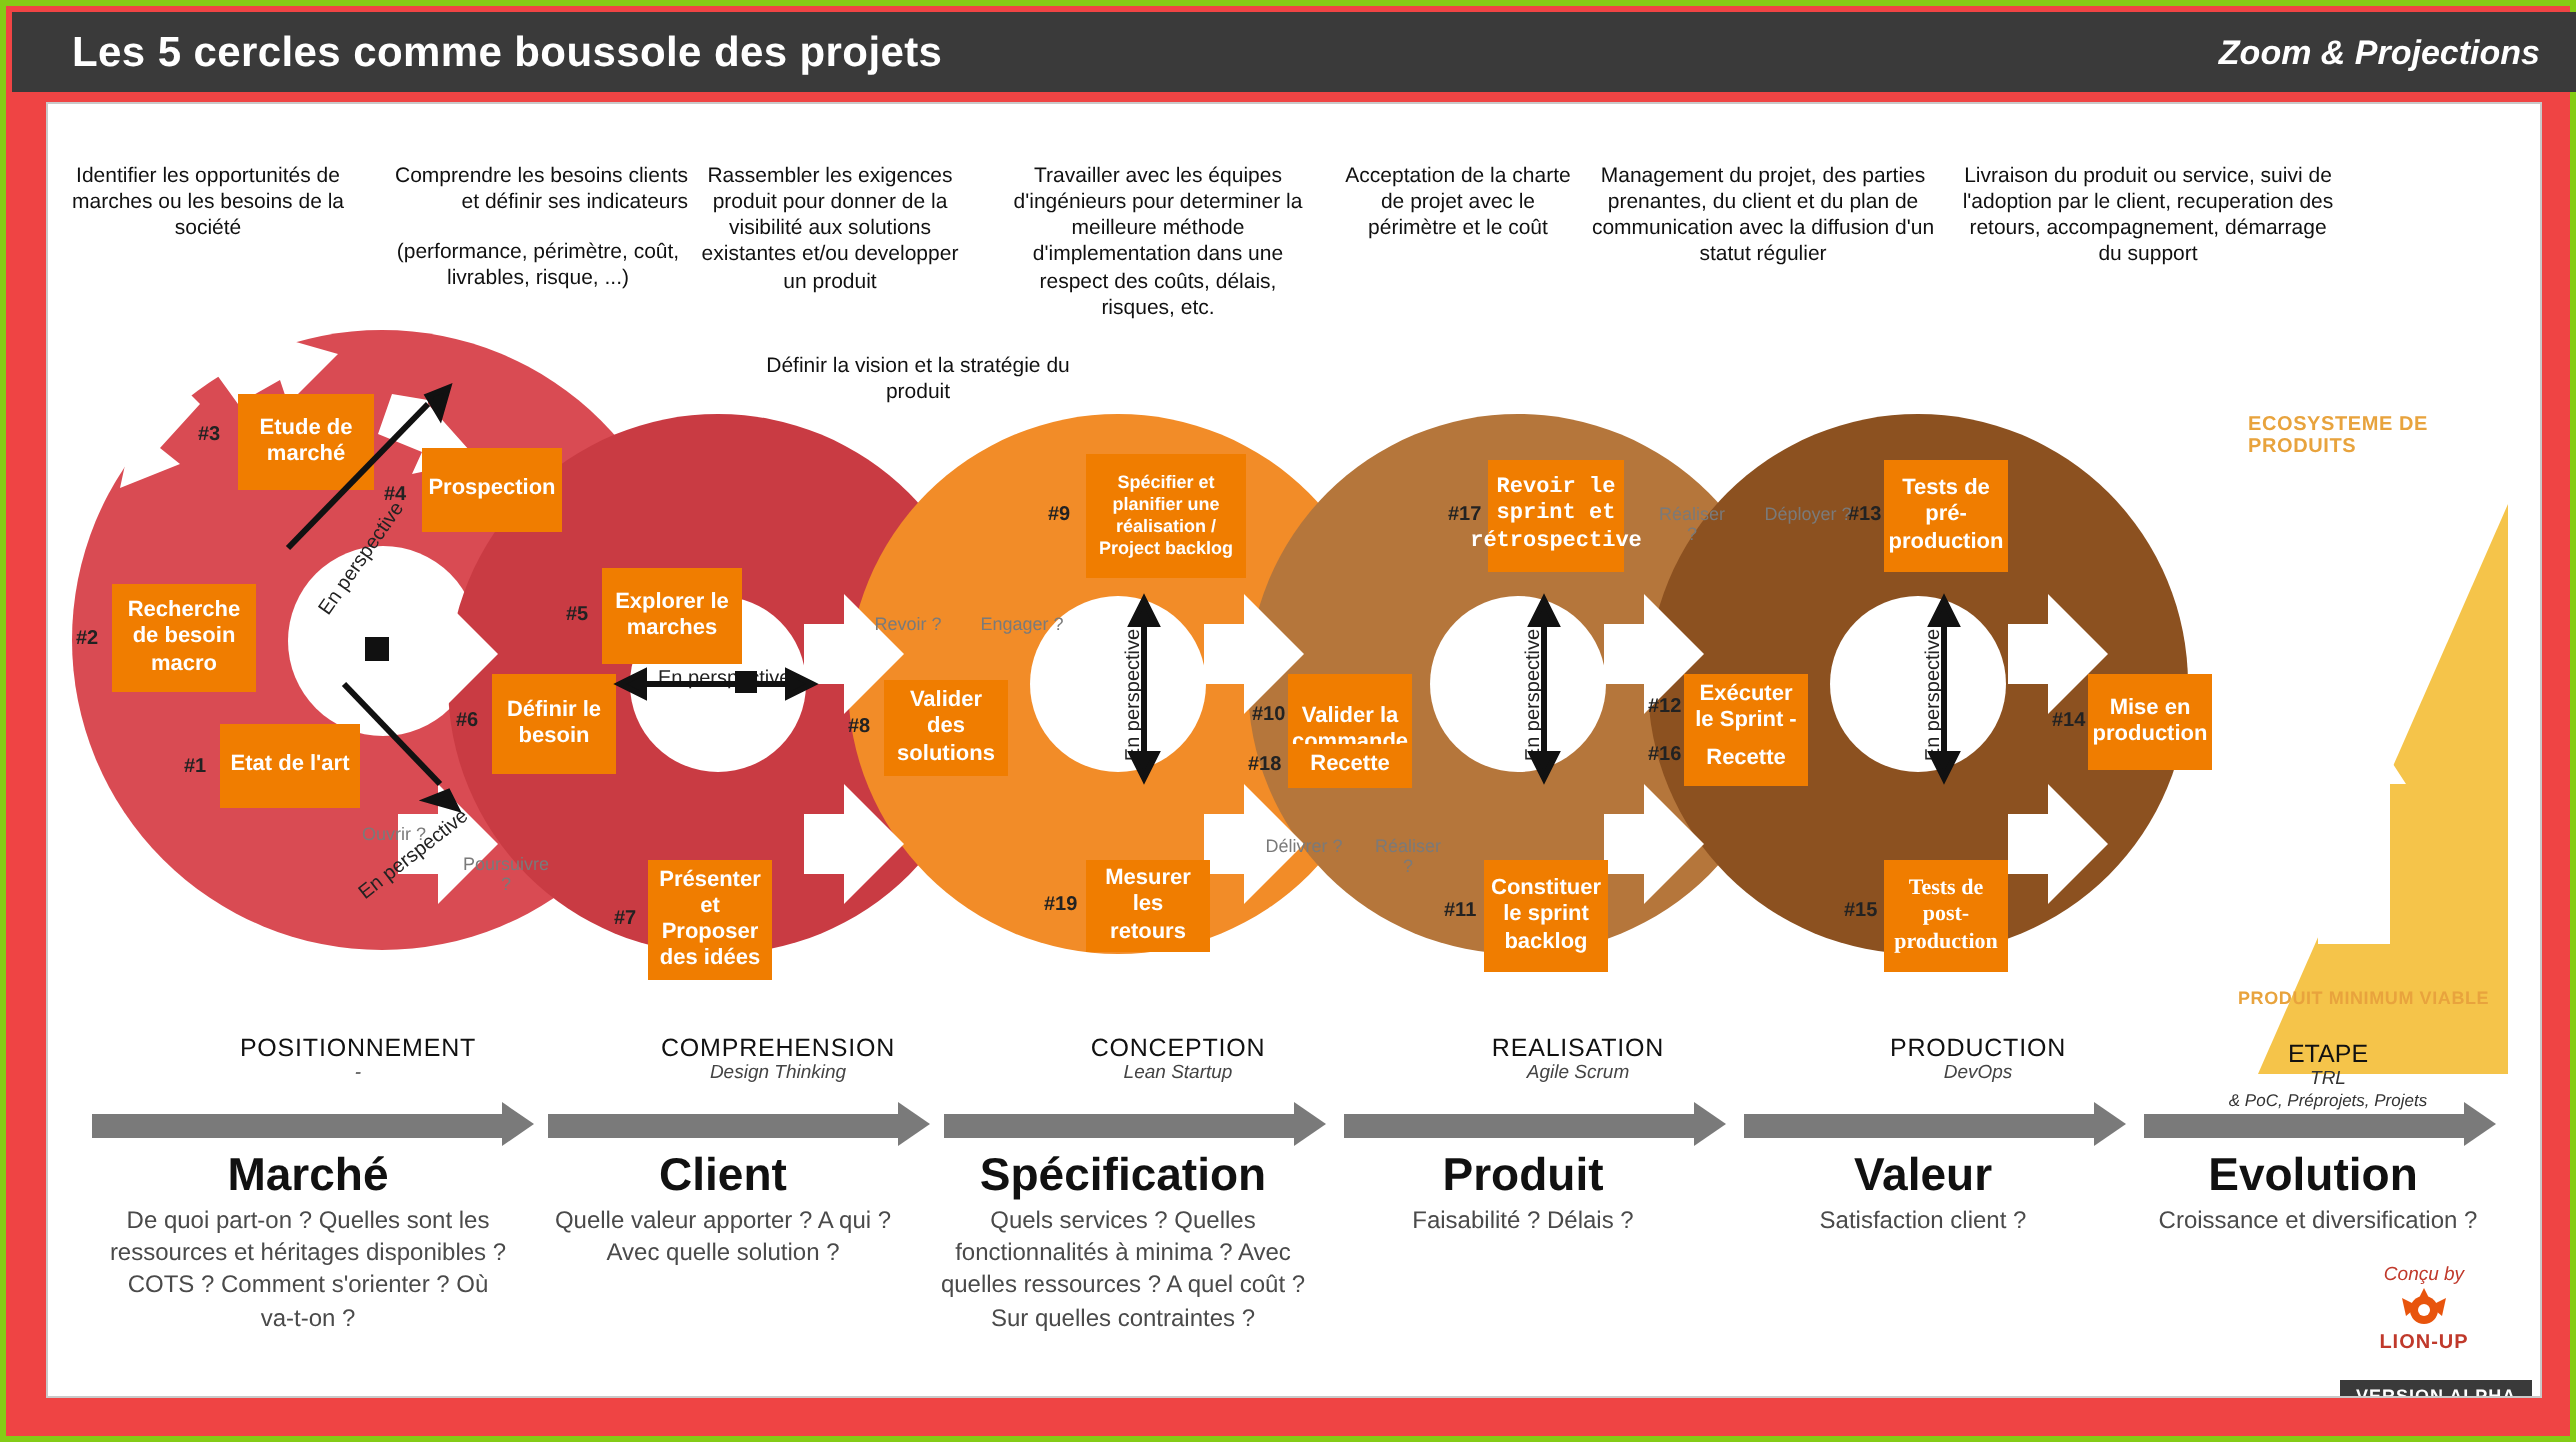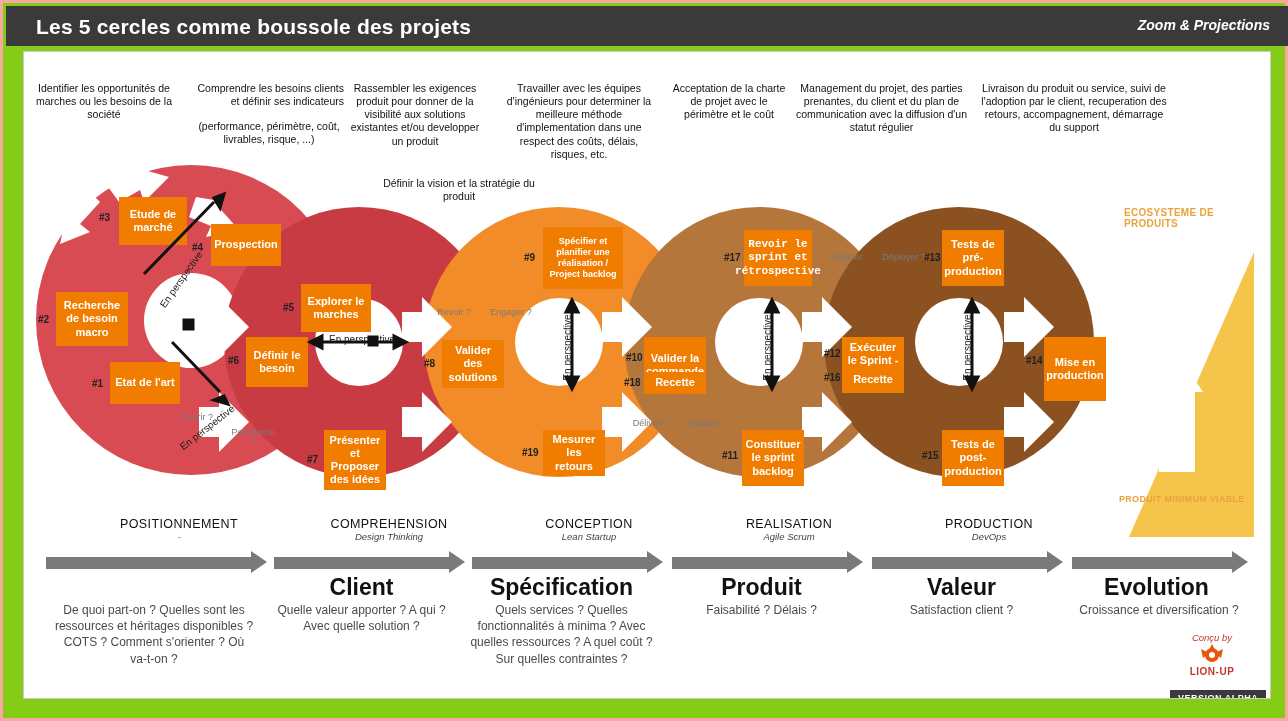--- a/index.html
+++ b/index.html
@@ -5,32 +5,32 @@
   html,body{margin:0;padding:0;}
   body{
     width:1288px;height:721px;
     background:#ffffff;
     font-family:"Liberation Sans", sans-serif;
     overflow:hidden;
     position:relative;
   }
   .frame{
     position:absolute;left:0;top:0;width:1288px;height:721px;
-    border:3px solid #fca5a5;box-sizing:border-box;background:#84cc16;
+    border:3px solid #84cc16;box-sizing:border-box;background:#ef4444;
   }
   .header{
     position:absolute;left:3px;top:3px;width:1282px;height:40px;
     background:#3a3a3a;color:#fff;box-sizing:border-box;
   }
   .header .title{
     position:absolute;left:30px;top:9px;font-size:21px;font-weight:bold;
     letter-spacing:.2px;
   }
   .header .right{
-    position:absolute;right:18px;top:11px;font-size:14px;font-weight:bold;
+    position:absolute;right:18px;top:11px;font-size:17px;font-weight:bold;
     font-style:italic;
   }
   .canvas{
     position:absolute;left:20px;top:48px;width:1248px;height:648px;
     border:1px solid #c9c9c9;background:#fff;box-sizing:border-box;
     overflow:hidden;
   }
   .note{
     position:absolute;text-align:center;font-size:10.5px;color:#111;line-height:1.25;
   }
@@ -173,24 +173,24 @@
 
     <div class="box orange" style="left:818px;top:285px;width:62px;height:34px;">Exécuter le Sprint -</div>
     <div class="num" style="left:800px;top:296px;">#12</div>
 
     <div class="box orange" style="left:818px;top:315px;width:62px;height:26px;">Recette</div>
     <div class="num" style="left:800px;top:320px;">#16</div>
 
     <div class="box orange" style="left:918px;top:178px;width:62px;height:56px;">Tests de pré-production</div>
     <div class="num" style="left:900px;top:200px;">#13</div>
 
-    <div class="box orange" style="left:1020px;top:285px;width:62px;height:64px;">Mise en production</div>
+    <div class="box orange" style="left:1020px;top:285px;width:62px;height:48px;">Mise en production</div>
     <div class="num" style="left:1002px;top:303px;">#14</div>
 
-    <div class="box orange" style="left:918px;top:378px;width:62px;height:56px;">Tests de post-production</div>
+    <div class="box orange" style="left:918px;top:378px;width:62px;height:56px;font-family:Liberation Serif, serif;">Tests de post-production</div>
     <div class="num" style="left:898px;top:398px;">#15</div>
 
     <div class="perspective" style="left:124px;top:222px;transform:rotate(-55deg);">En perspective</div>
     <div class="perspective" style="left:150px;top:370px;transform:rotate(-38deg);">En perspective</div>
     <div class="perspective" style="left:305px;top:282px;">En perspective</div>
     <div class="perspective" style="left:510px;top:290px;transform:rotate(-90deg);">En perspective</div>
     <div class="perspective" style="left:710px;top:290px;transform:rotate(-90deg);">En perspective</div>
     <div class="perspective" style="left:910px;top:290px;transform:rotate(-90deg);">En perspective</div>
 
     <svg style="position:absolute;left:0;top:0;width:1248px;height:648px;pointer-events:none;">
@@ -246,34 +246,40 @@
       <div class="stage-sub">Agile Scrum</div>
     </div>
     <div class="stagerow" style="left:450px;top:465px;width:230px;">
       <div class="stage-name">CONCEPTION</div>
       <div class="stage-sub">Lean Startup</div>
     </div>
     <div class="stagerow" style="left:850px;top:465px;width:230px;">
       <div class="stage-name">PRODUCTION</div>
       <div class="stage-sub">DevOps</div>
     </div>
+    <div class="etape" style="left:1050px;top:468px;width:180px;">
+      <span>ETAPE</span>
+      <span class="s">TRL</span>
+      <span class="s2">&amp; PoC, Préprojets,  Projets</span>
+    </div>
 
     <div class="arrowbar" style="left:22px;top:505px;width:205px;"></div>
     <div class="arrowhead" style="left:227px;top:499px;"></div>
     <div class="arrowbar" style="left:250px;top:505px;width:175px;"></div>
     <div class="arrowhead" style="left:425px;top:499px;"></div>
     <div class="arrowbar" style="left:448px;top:505px;width:175px;"></div>
     <div class="arrowhead" style="left:623px;top:499px;"></div>
     <div class="arrowbar" style="left:648px;top:505px;width:175px;"></div>
     <div class="arrowhead" style="left:823px;top:499px;"></div>
     <div class="arrowbar" style="left:848px;top:505px;width:175px;"></div>
     <div class="arrowhead" style="left:1023px;top:499px;"></div>
     <div class="arrowbar" style="left:1048px;top:505px;width:160px;"></div>
     <div class="arrowhead" style="left:1208px;top:499px;"></div>
 
+    <div class="bigword" style="left:30px;top:522px;width:200px;">Marché</div>
     <div class="bigword" style="left:250px;top:522px;width:175px;">Client</div>
     <div class="bigword" style="left:440px;top:522px;width:195px;">Spécification</div>
     <div class="bigword" style="left:650px;top:522px;width:175px;">Produit</div>
     <div class="bigword" style="left:850px;top:522px;width:175px;">Valeur</div>
     <div class="bigword" style="left:1040px;top:522px;width:185px;">Evolution</div>
 
     <div class="desc" style="left:30px;top:550px;width:200px;">De quoi part-on ? Quelles sont les ressources et héritages disponibles ? COTS ? Comment s'orienter ? Où va-t-on ?</div>
     <div class="desc" style="left:250px;top:550px;width:175px;">Quelle valeur apporter ? A qui ? Avec quelle solution ?</div>
     <div class="desc" style="left:440px;top:550px;width:195px;">Quels  services ? Quelles fonctionnalités à minima ? Avec quelles ressources ? A quel coût ? Sur quelles contraintes ?</div>
     <div class="desc" style="left:650px;top:550px;width:175px;">Faisabilité ? Délais ?</div>

